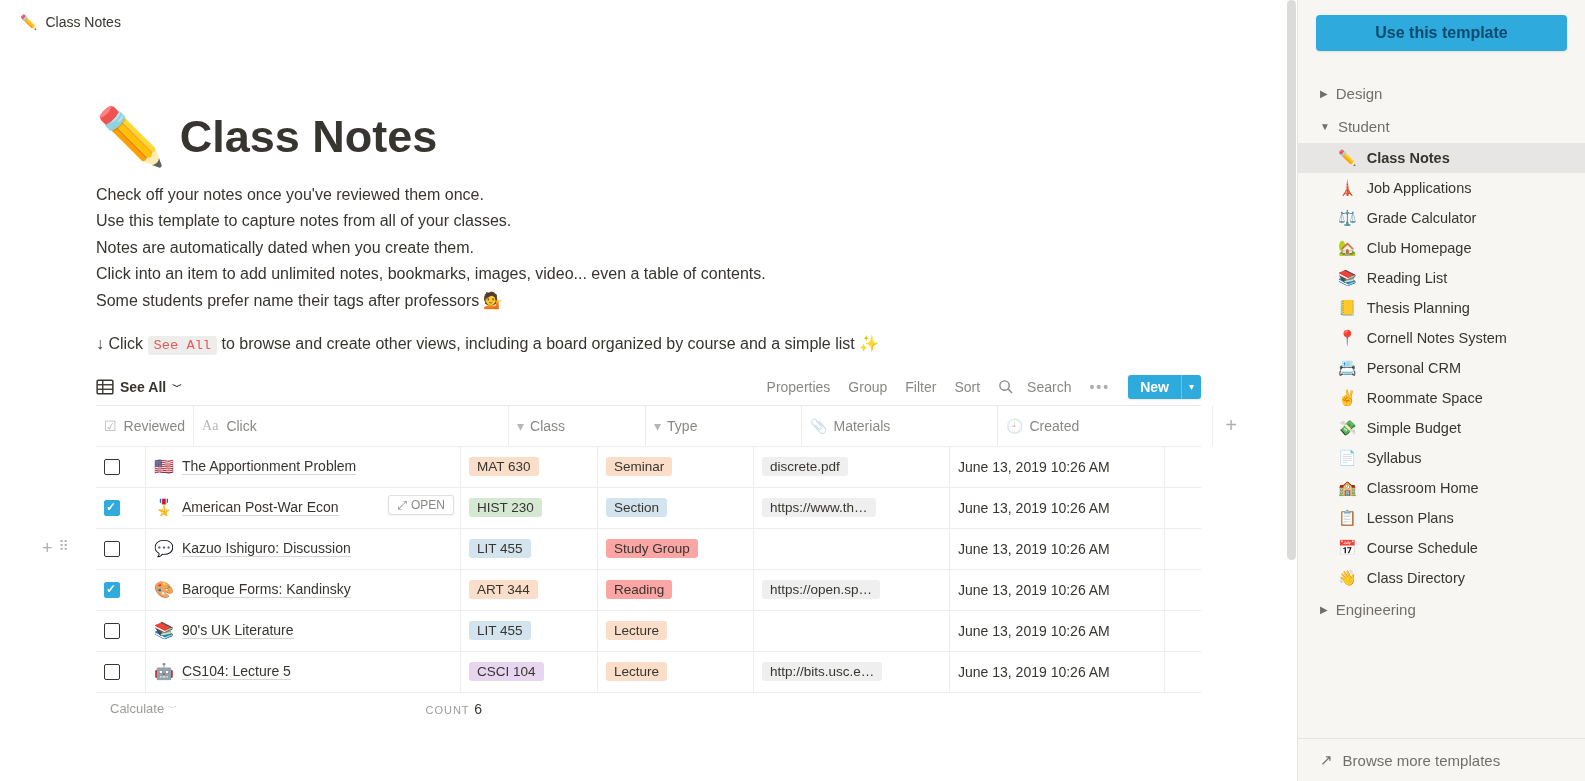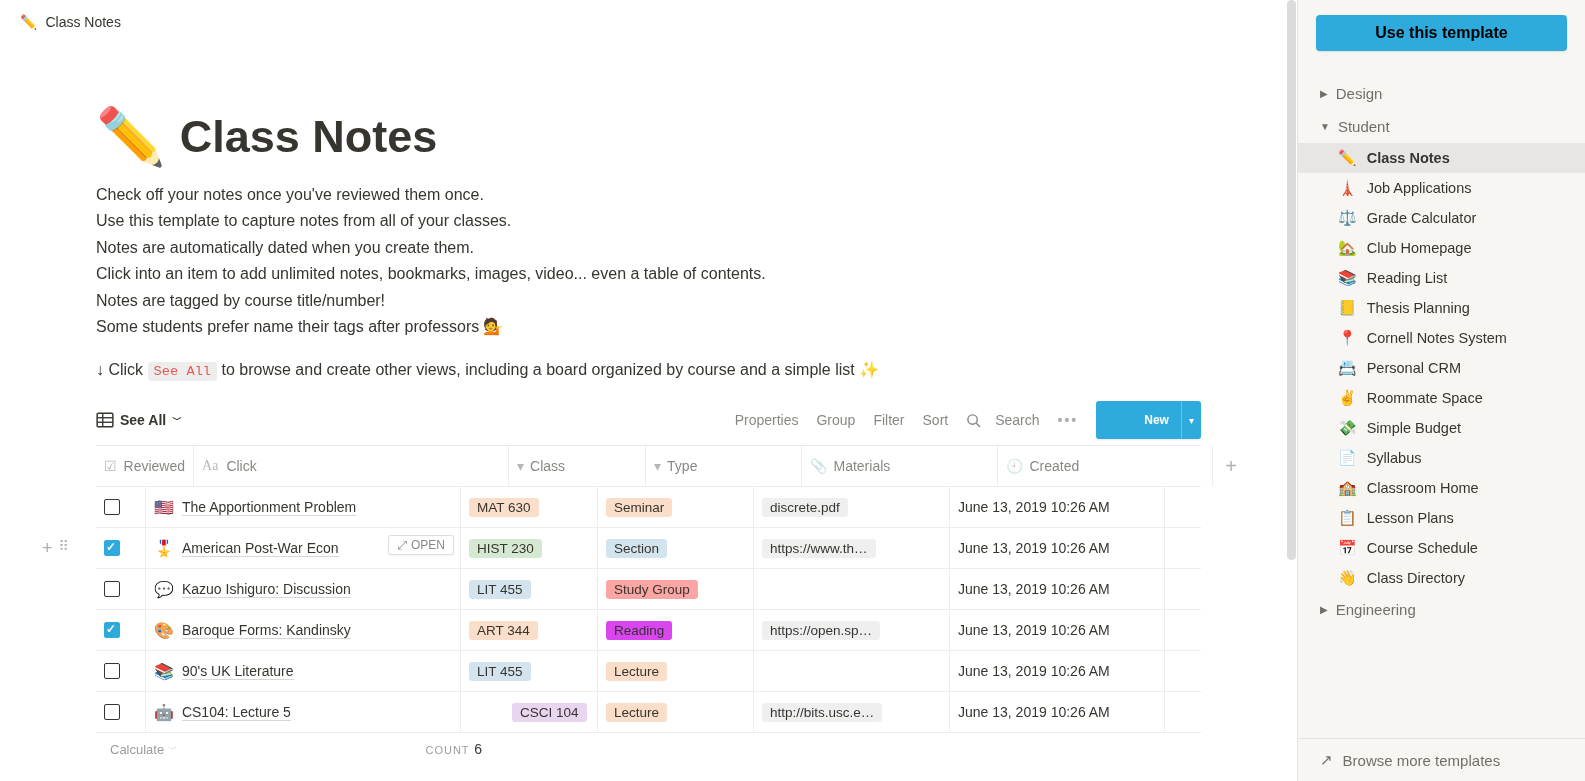--- a/index.html
+++ b/index.html
@@ -87,21 +87,21 @@
   .vc-search { display: flex; align-items: center; gap: 14px; }
   .new-btn {
     display: inline-flex;
     background: #2eaadc;
     color: #fff;
     border-radius: 3px;
     overflow: hidden;
     box-shadow: rgba(15,15,15,0.1) 0 1px 2px;
     align-items: stretch;
   }
-  .new-btn .nb-main { padding: 12px 12px; font-weight: 600; font-size: 12px; cursor: pointer; margin-left: 36px; }
+  .new-btn .nb-main { padding: 4px 12px; font-weight: 600; font-size: 14px; cursor: pointer; }
   .new-btn .nb-drop { padding: 4px 7px; border-left: 1px solid rgba(255,255,255,0.3); cursor: pointer; font-size: 10px; display: flex; align-items: center; }
   .more-dots { color: rgba(55,53,47,0.4); letter-spacing: 2px; font-weight: 700; cursor: pointer; }
   .table {
     border-top: 1px solid rgba(55,53,47,0.1);
     width: 100%;
   }
   .thead, .trow {
     display: flex;
     align-items: center;
     border-bottom: 1px solid rgba(55,53,47,0.09);
@@ -162,21 +162,21 @@
   }
   .tf-calc { width: 122px; padding-left: 14px; display:flex; align-items:center; gap:4px; cursor:pointer;}
   .tf-count { flex: 0 0 315px; text-align:right; padding-right: 50px; letter-spacing:1px;}
   .tf-count b { color: rgb(55,53,47); font-size:14px; font-weight:500;}
   .hdr-icon { font-size:14px; opacity:0.6; }
 
   
   .sb-top { padding: 15px 18px 22px; }
   .use-btn {
     background: #2eaadc;
-    color: #000000;
+    color: #0c4a6e;
     font-size: 16px;
     font-weight: 600;
     padding: 9px 0;
     text-align: center;
     border-radius: 4px;
     cursor: pointer;
     box-shadow: rgba(15,15,15,0.1) 0 1px 2px;
   }
   .sb-section { padding: 4px 0; }
   .sb-cat {
@@ -230,21 +230,20 @@
     <div class="page-title">
       <span class="emoji">✏️</span>
       <h1>Class Notes</h1>
     </div>
 
     <div class="desc" id="desc-block">
         <p>Check off your notes once you've reviewed them once.</p>
         <p>Use this template to capture notes from all of your classes.</p>
         <p>Notes are automatically dated when you create them.</p>
         <p>Click into an item to add unlimited notes, bookmarks, images, video... even a table of contents.</p>
-        <p>Notes are tagged by course title/number!</p>
         <p>Some students prefer name their tags after professors 💁</p>
       </div>
 
     <div class="see-all-line">
       <span>↓ Click </span>
       <span class="code-pill">See All</span>
       <span> to browse and create other views, including a board organized by course and a simple list ✨</span>
     </div>
 
     <div class="view-bar">
@@ -374,21 +373,21 @@
               <span class="cb checked"></span>
             </div>
             <div class="col-name">
               <span class="name-emoji">🎨</span>
               <span class="name-text">Baroque Forms: Kandinsky</span>
             </div>
             <div class="col-class">
               <span class="tag" style="background: rgb(250, 222, 201);">ART 344</span>
             </div>
             <div class="col-type">
-              <span class="tag" style="background: #d946ef;">Reading</span>
+              <span class="tag" style="background: #fca5a5;">Reading</span>
             </div>
             <div class="col-mat">
               <span class="mat-pill">https://open.sp…</span>
             </div>
             <div class="col-created">June 13, 2019 10:26 AM</div>
             <div class="col-plus"></div>
           </div>
           <div class="trow">
             <div class="col-rev">
               <span class="cb"></span>
@@ -409,21 +408,21 @@
           </div>
           <div class="trow">
             <div class="col-rev">
               <span class="cb"></span>
             </div>
             <div class="col-name">
               <span class="name-emoji">🤖</span>
               <span class="name-text">CS104: Lecture 5</span>
             </div>
             <div class="col-class">
-              <span class="tag" style="background: rgb(232, 213, 239); margin-left: 43px;">CSCI 104</span>
+              <span class="tag" style="background: rgb(232, 213, 239);">CSCI 104</span>
             </div>
             <div class="col-type">
               <span class="tag" style="background: rgb(250, 222, 201);">Lecture</span>
             </div>
             <div class="col-mat">
               <span class="mat-pill">http://bits.usc.e…</span>
             </div>
             <div class="col-created">June 13, 2019 10:26 AM</div>
             <div class="col-plus"></div>
           </div>

